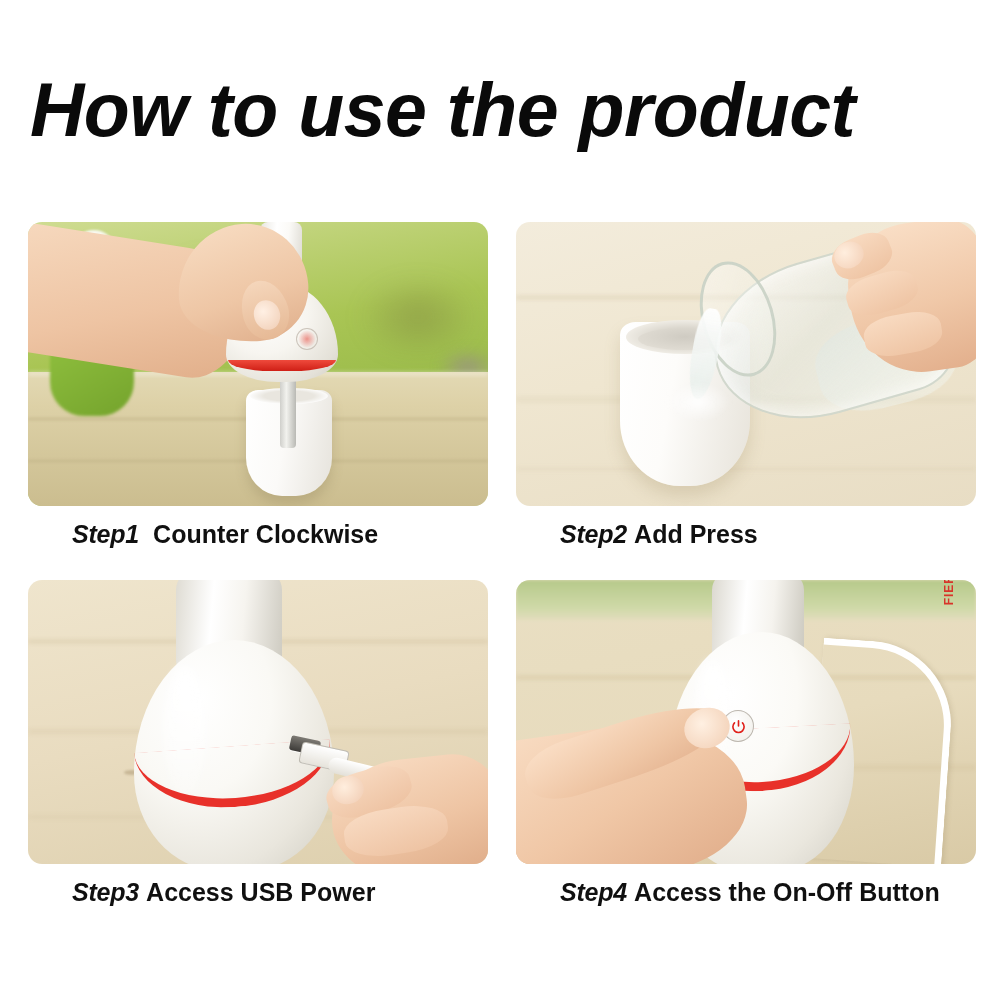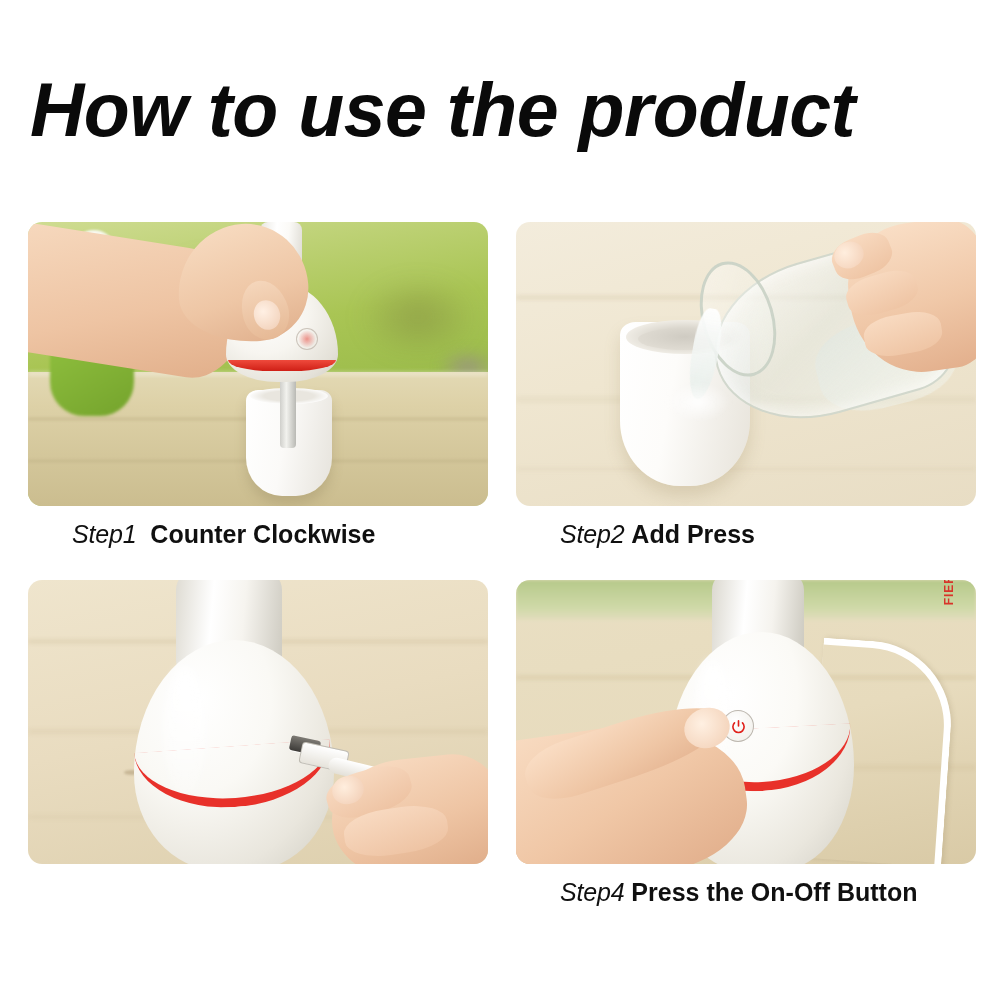--- a/index.html
+++ b/index.html
@@ -62,21 +62,21 @@
 
   .caption {
     height: 56px;
     line-height: 56px;
     padding-left: 44px;
     font-size: 25px;
     color: #101010;
     white-space: nowrap;
   }
   .caption .step-no {
-    font-weight: 400;
+    font-weight: 700;
     font-style: italic;
     letter-spacing: -0.2px;
   }
   .caption .step-txt { font-weight: 700; }
   .cap-gap-wide .step-no { margin-right: 14px; }
   .cap-gap-narrow .step-no { margin-right: 7px; }
 
   
   .p1 { background: linear-gradient(170deg, #cfdc92 0%, #a9c554 40%, #9dbd4c 60%, #c9d79a 100%); }
   .p1 .bg-blur-a {
@@ -514,20 +514,23 @@
         <div class="ring"></div>
         <div class="port"></div>
         <div class="plug"></div>
         <div class="cable"></div>
 
         <div class="hand"></div>
         <div class="fgr g1"></div>
         <div class="fgr g2"></div>
         <div class="gnail"></div>
       </div>
+      <div class="caption cap-gap-narrow">
+        <span class="step-no">Step3</span><span class="step-txt">Access USB Power</span>
+      </div>
     </div>
 
     <div class="step">
       <div class="photo p4">
         <div class="green"></div>
         <div class="wg1"></div>
         <div class="wg2"></div>
 
         <div class="cord"></div>
 
@@ -547,18 +550,18 @@
           </span>
         </div>
 
         <div class="pf3"></div>
         <div class="pf2"></div>
         <div class="hand"></div>
         <div class="pfinger"></div>
         <div class="ptip"></div>
       </div>
       <div class="caption cap-gap-narrow">
-        <span class="step-no">Step4</span><span class="step-txt">Press the On-Off Button</span>
+        <span class="step-no">Step4</span><span class="step-txt">Access the On-Off Button</span>
       </div>
     </div>
 
   </div>
 </div>
 
 </body></html>

